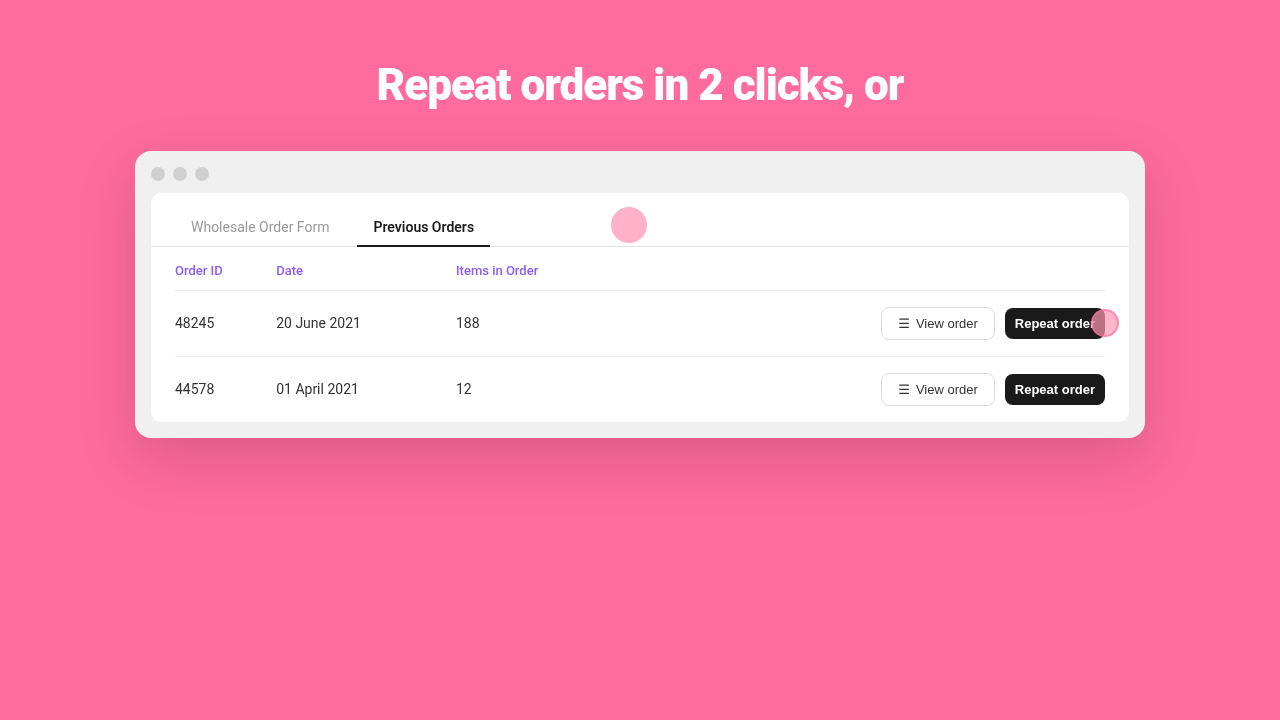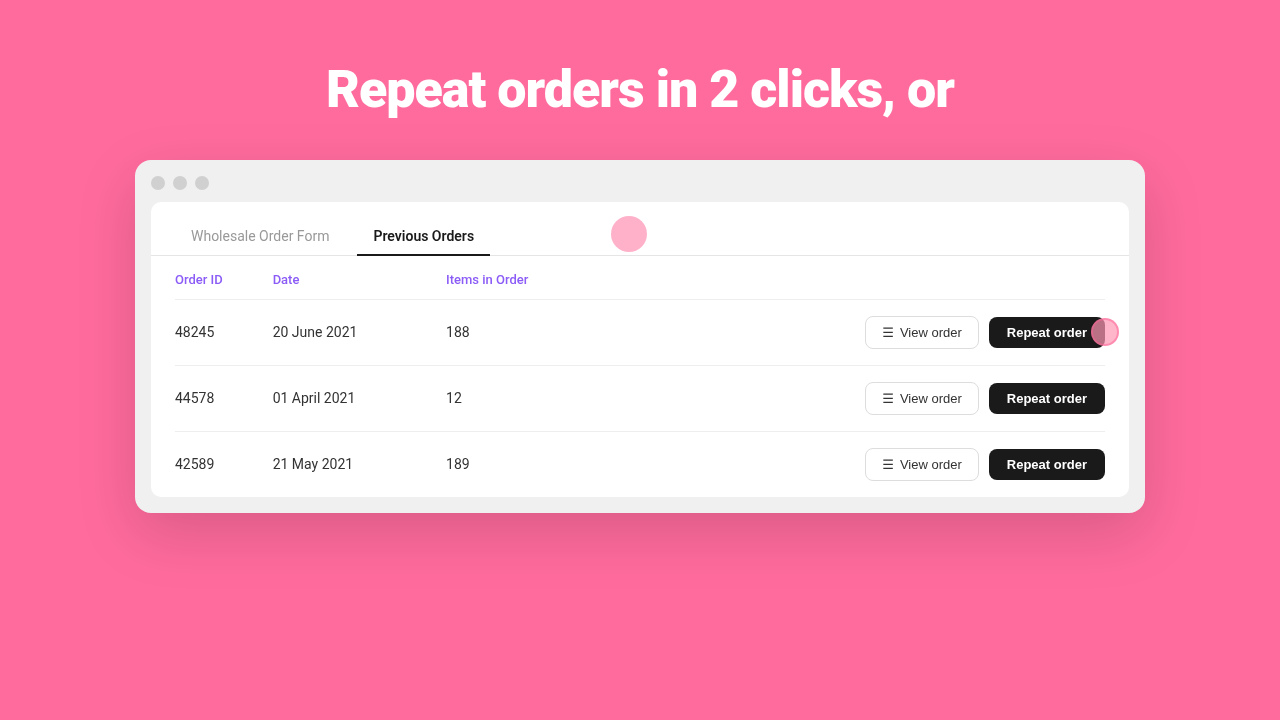--- a/index.html
+++ b/index.html
@@ -17,21 +17,21 @@
       display: flex;
       flex-direction: column;
       align-items: center;
     }
 
     .hero-text {
       text-align: center;
       padding-top: 60px;
       padding-bottom: 40px;
       color: white;
-      font-size: 52px;
+      font-size: 44px;
       font-weight: 900;
       line-height: 1.15;
       max-width: 760px;
       letter-spacing: -1px;
     }
 
     .browser-window {
       background: #f0f0f0;
       border-radius: 16px;
       width: 1010px;
@@ -133,21 +133,21 @@
       color: #333;
       cursor: pointer;
       font-weight: 500;
       white-space: nowrap;
     }
 
     .repeat-order-btn {
       display: flex;
       align-items: center;
       gap: 6px;
-      padding: 8px 18px;
+      padding: 8px 10px;
       border: none;
       border-radius: 8px;
       background: #1a1a1a;
       font-size: 13px;
       color: white;
       cursor: pointer;
       font-weight: 600;
       white-space: nowrap;
       position: relative;
     }
@@ -259,34 +259,17 @@
             <span class="list-icon">☰</span>
             <span>View order</span>
           </button>
           <button class="repeat-order-btn ">
             <span>Repeat order</span>
 
           </button>
         </div>
       </td>
     </tr>
-            <tr>
-      <td>42589</td>
-      <td>21 May 2021</td>
-      <td>189</td>
-      <td>
-        <div class="actions-cell">
-          <button class="view-order-btn">
-            <span class="list-icon">☰</span>
-            <span>View order</span>
-          </button>
-          <button class="repeat-order-btn ">
-            <span>Repeat order</span>
-
-          </button>
-        </div>
-      </td>
-    </tr>
           </tbody>
       </table>
     </div>
   </div>
 </div>
 
 </body></html>

